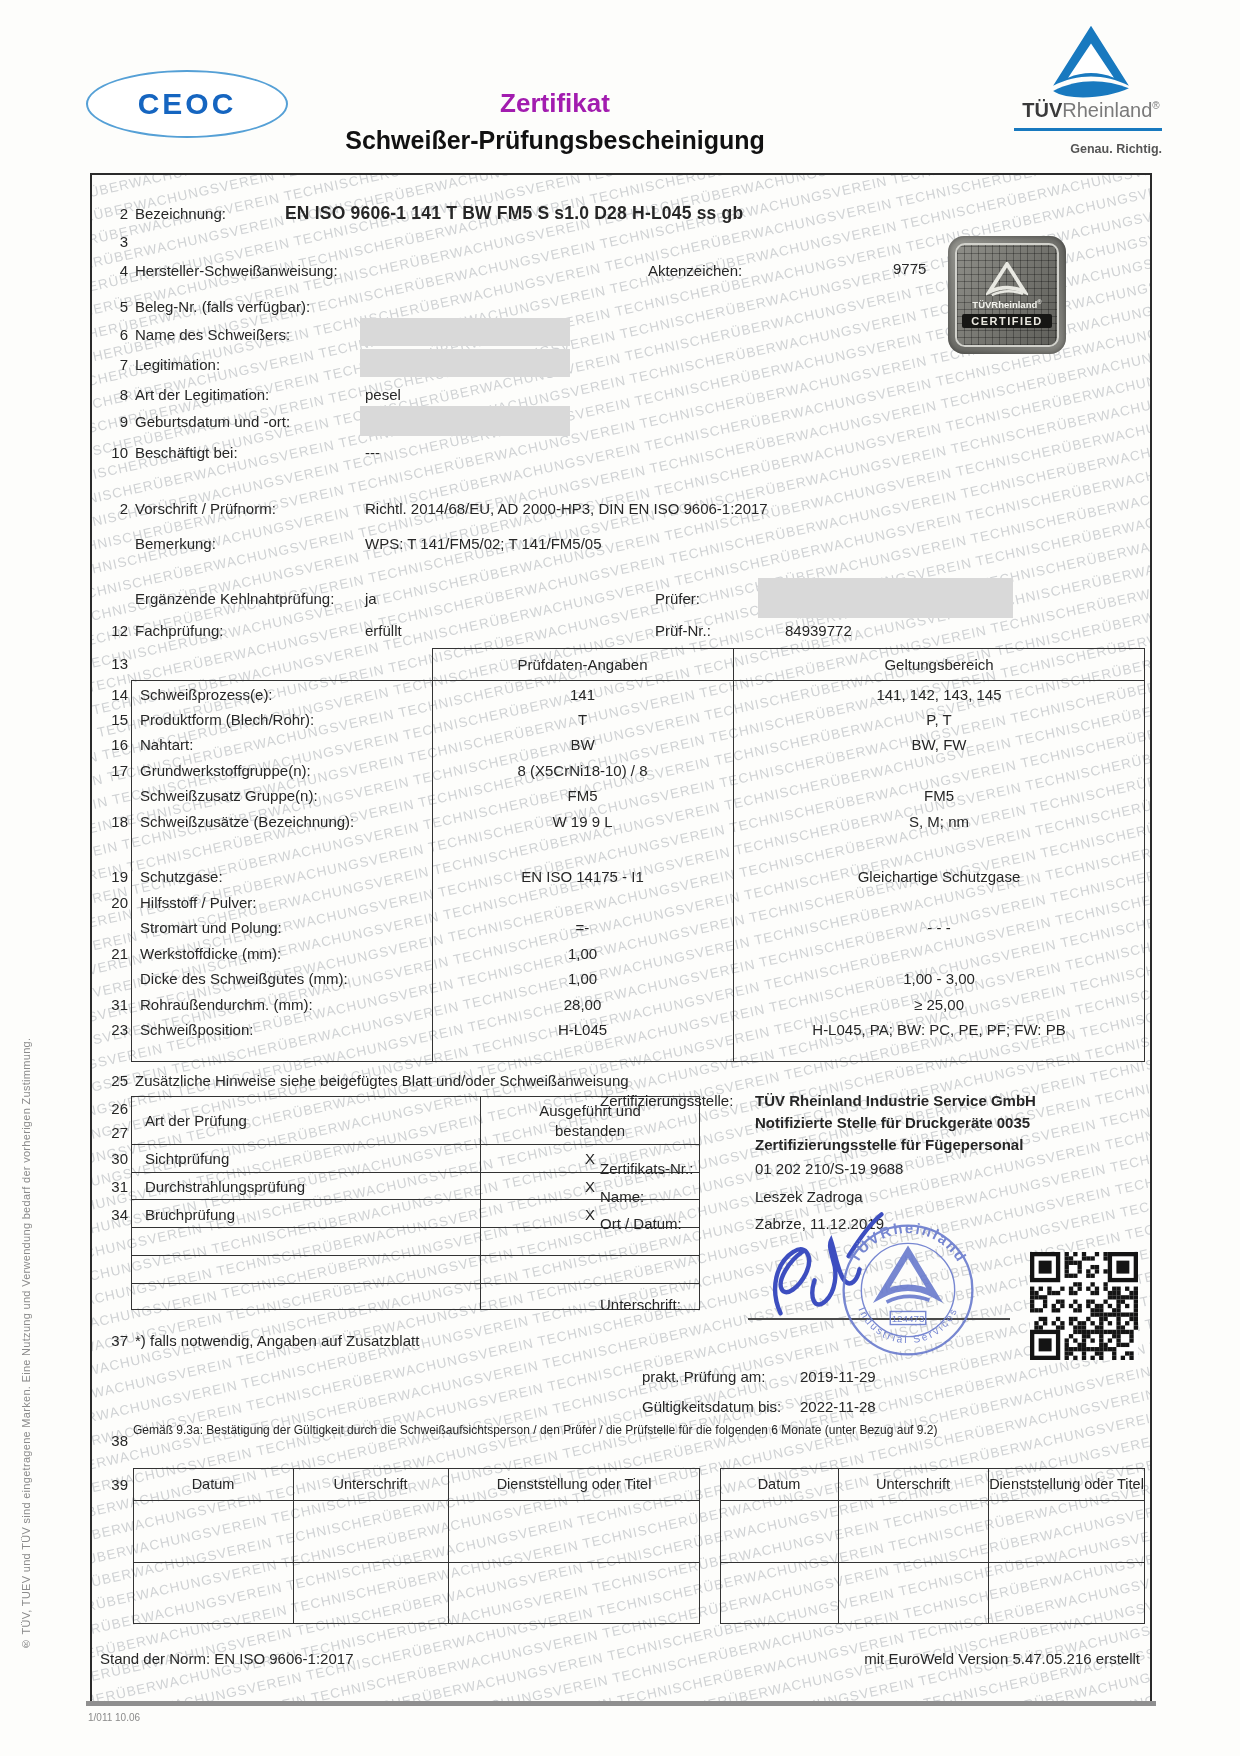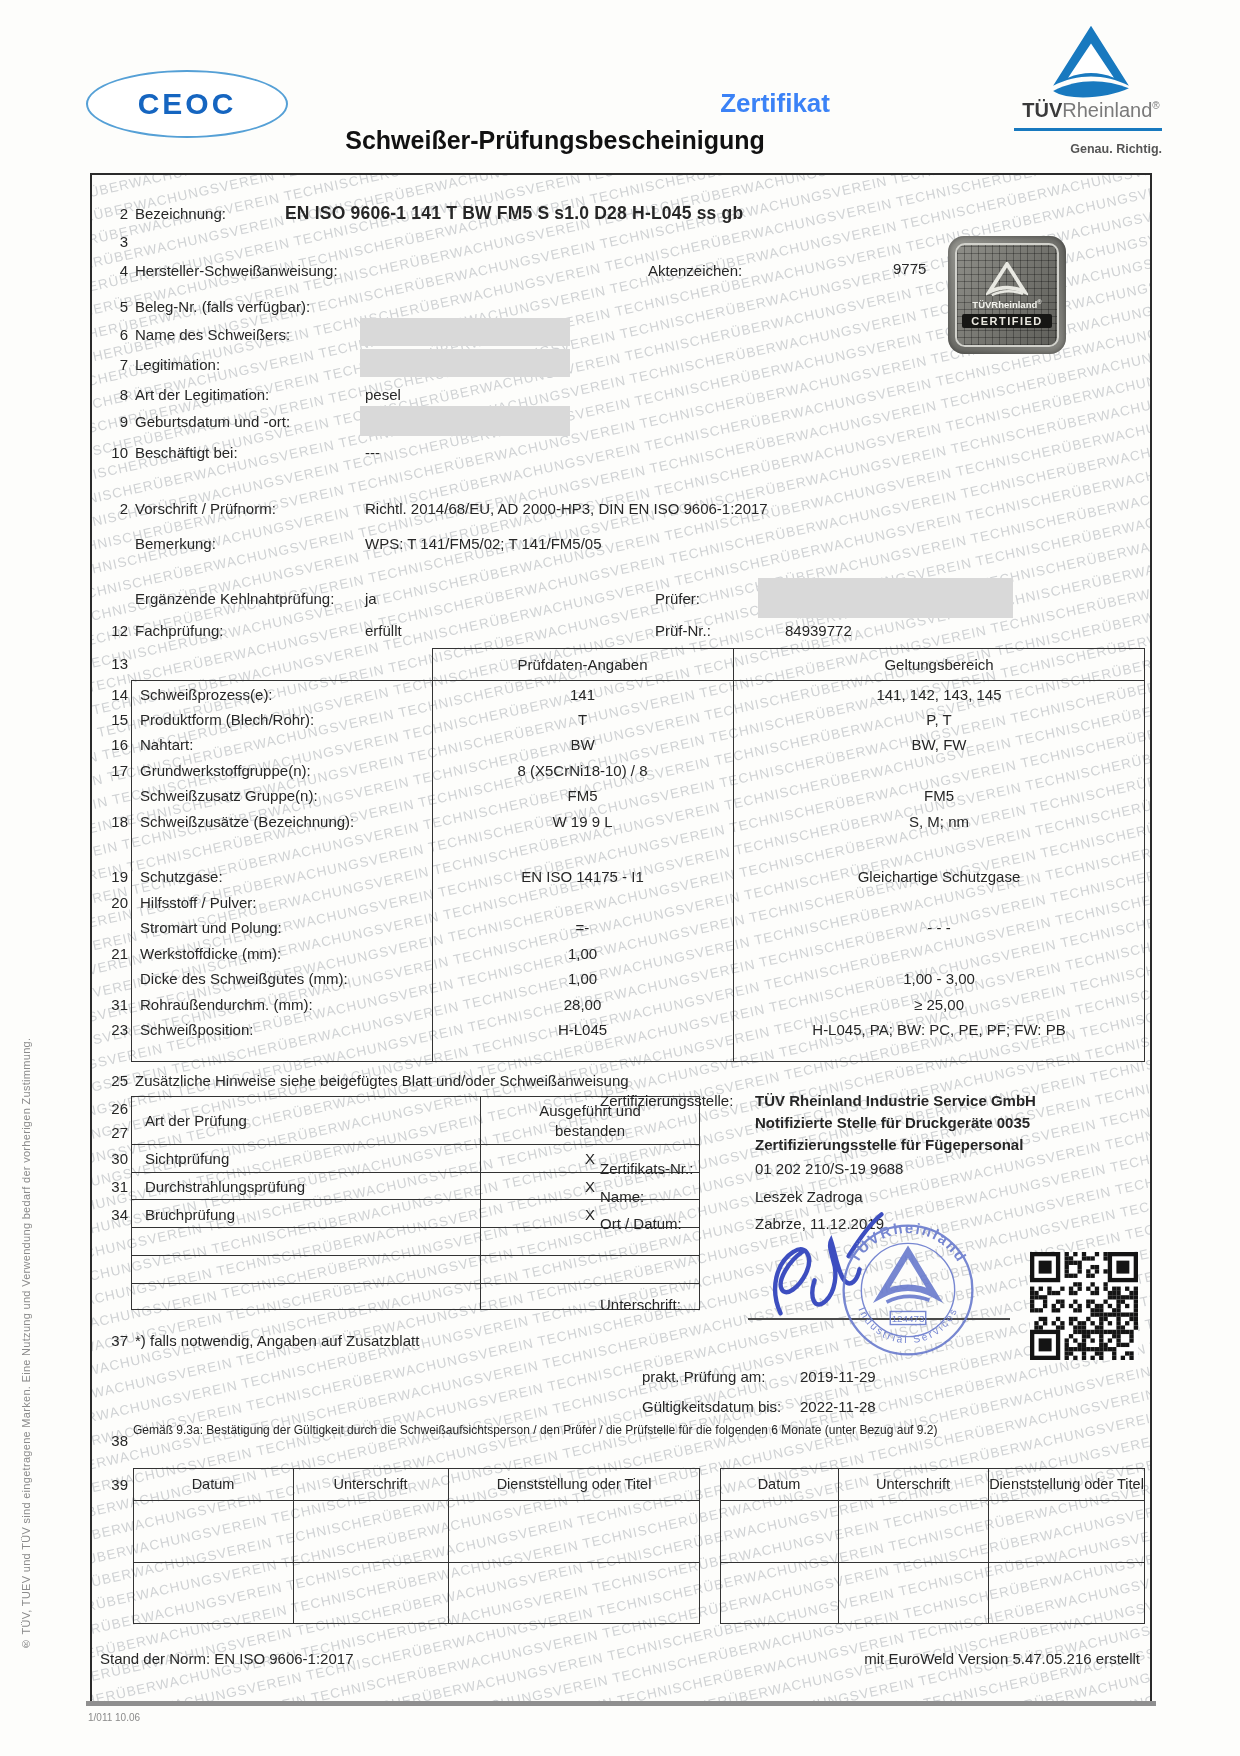--- a/index.html
+++ b/index.html
@@ -4,21 +4,21 @@
 <style>
   html,body{margin:0;padding:0;background:#ffffff;}
   .page{position:relative;width:1240px;height:1756px;background:#fdfdfb;
         font-family:"Liberation Sans",sans-serif;color:#262626;overflow:hidden;}
   .abs{position:absolute;}
   
   .ceoc{position:absolute;left:86px;top:70px;width:198px;height:64px;border:2.5px solid #55a0d6;
         border-radius:50%;display:flex;align-items:center;justify-content:center;background:#fff;}
   .ceoc span{color:#1565c0;font-weight:bold;font-size:30px;letter-spacing:3px;}
   .doc-title{position:absolute;left:280px;top:88px;width:550px;text-align:center;}
-  .doc-title .t1{font-size:26px;font-weight:bold;color:#3b82f6;text-align:right;}
+  .doc-title .t1{font-size:26px;font-weight:bold;color:#a21caf;}
   .doc-title .t2{font-size:25px;font-weight:bold;color:#111;margin-top:7px;}
   .tuv-word{position:absolute;left:1008px;top:99px;width:166px;text-align:center;font-size:20px;white-space:nowrap;}
   .tuv-word .b{font-weight:bold;color:#3a3a3a;}
   .tuv-word .l{color:#7a7a7a;}
   .tuv-word sup{font-size:10px;color:#7a7a7a;}
   .tuv-rule{position:absolute;left:1014px;top:128px;width:148px;height:3px;background:#1879bf;}
   .tagline{position:absolute;left:1014px;top:142px;width:148px;text-align:right;font-size:12.5px;color:#555;font-weight:bold;}
   
   .mainbox{position:absolute;left:90px;top:173px;width:1062px;height:1530px;border:2px solid #2b2b2b;box-sizing:border-box;background:transparent;}
   .wm-clip{position:absolute;left:92px;top:175px;width:1058px;height:1526px;overflow:hidden;}

